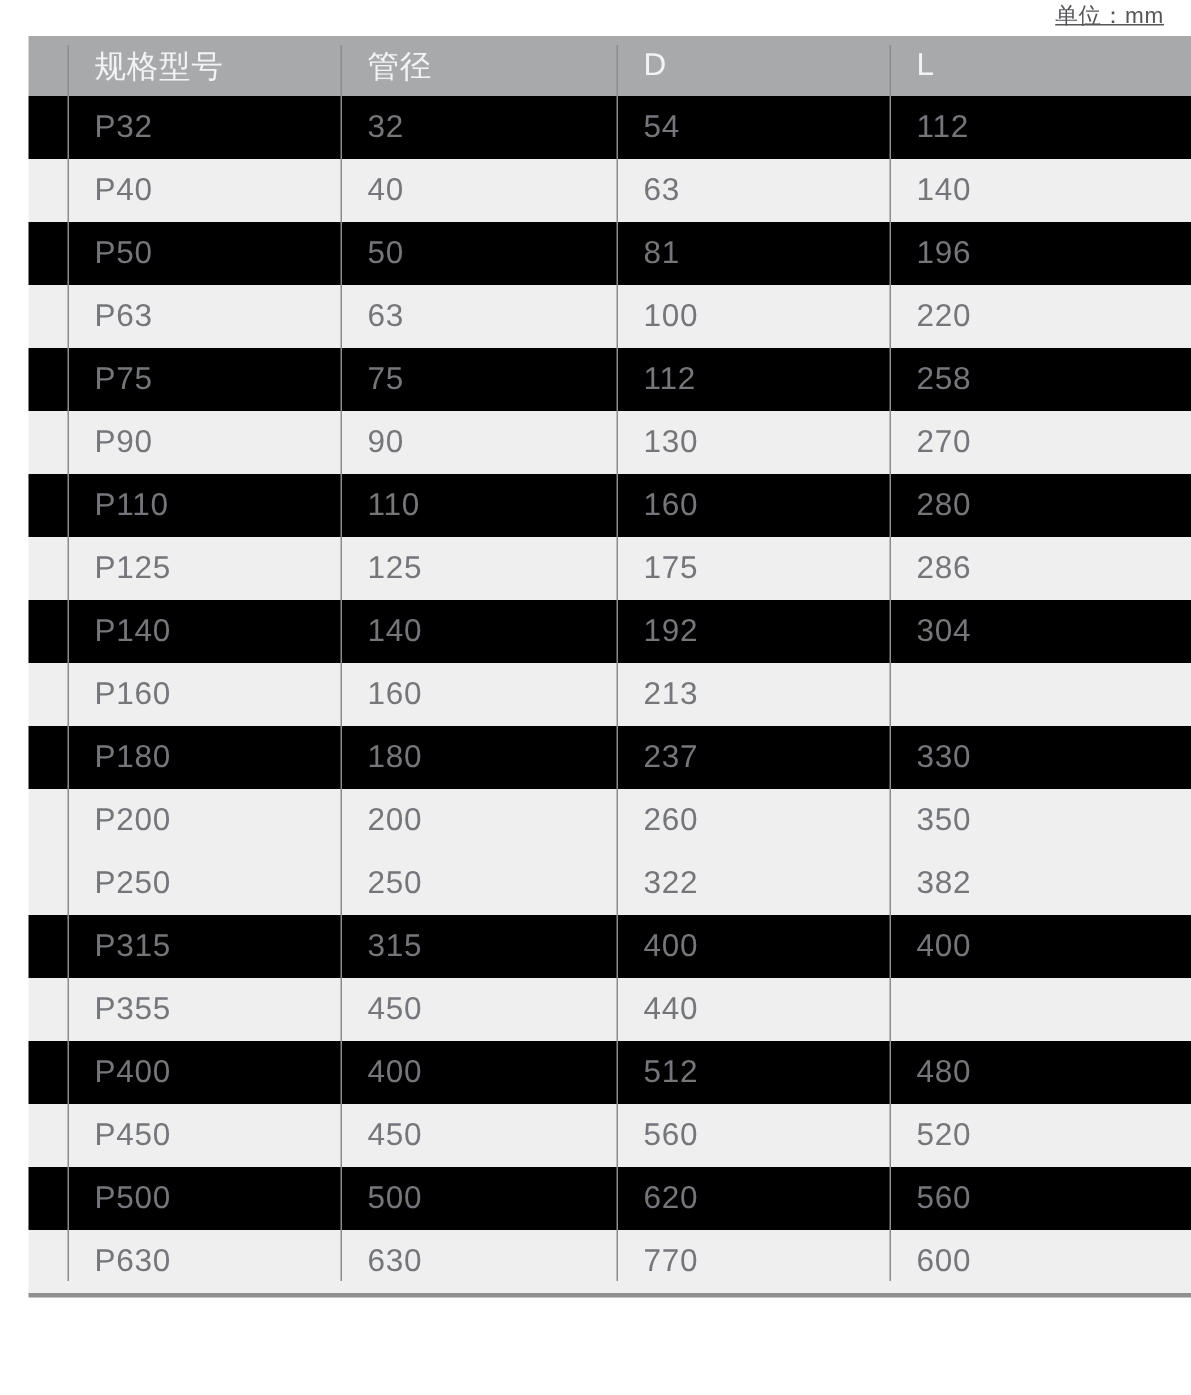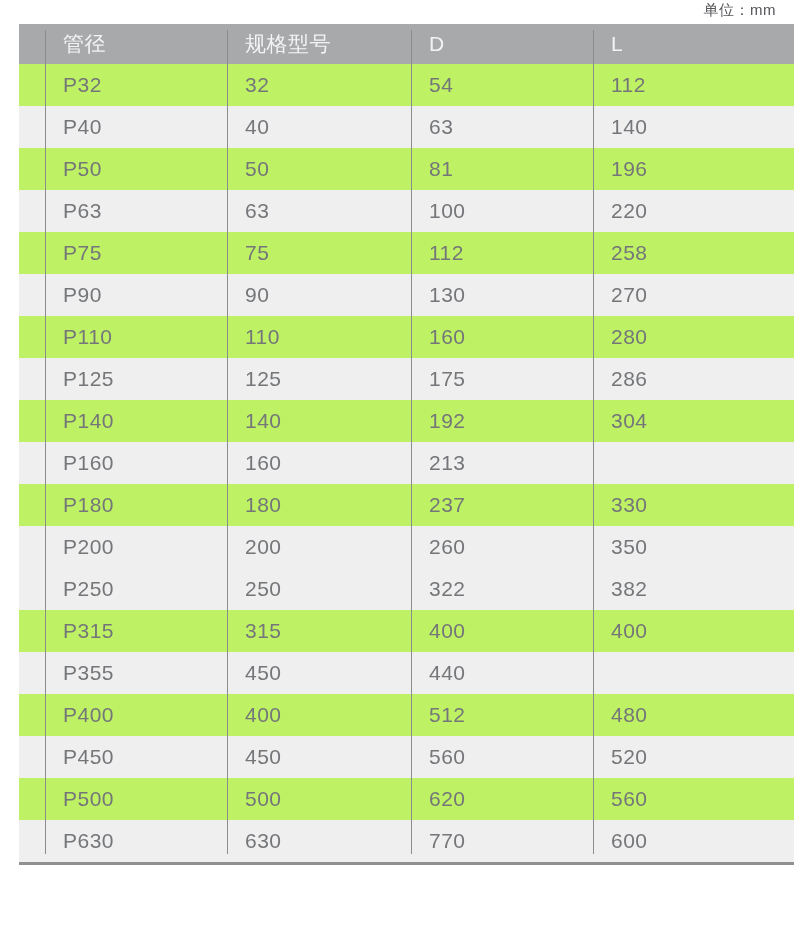--- a/index.html
+++ b/index.html
@@ -11,36 +11,36 @@
     --bottom-rule:#8e9092;
     --unit-text:#55565a;
   }
   *{margin:0;padding:0;box-sizing:border-box;}
   html,body{width:794px;height:930px;background:#ffffff;overflow:hidden;
     font-family:"Liberation Sans","DejaVu Sans",sans-serif;}
   .page{position:relative;width:794px;height:930px;background:#fff;}
 
   .unit-label{
     position:absolute;top:1px;right:18px;
-    font-size:15px;color:var(--unit-text);letter-spacing:0.5px;
+    font-size:15px;color:var(--unit-text);letter-spacing:0.5px;text-decoration:underline;
   }
 
   .spec-table{
     position:absolute;left:19px;top:24px;width:775px;
     border-bottom:3px solid var(--bottom-rule);
   }
   .t-row{
     display:grid;
     grid-template-columns:26px 182px 184px 182px 201px;
     align-items:center;
     height:42px;
     font-size:21px;
     color:var(--body-text);
     letter-spacing:0.5px;
-    background:#bef264;
+    background:#000000;
   }
   .t-row.alt{background:var(--alt-row-bg);}
   .t-head{
     height:40px;
     background:var(--header-bg);
     color:var(--header-text);
     font-size:21px;
   }
   .t-cell{padding-left:18px;white-space:nowrap;overflow:hidden;}
   .t-strip{height:100%;}
@@ -61,22 +61,22 @@
 <body>
 
 <div class="page">
 
   <div class="unit-label">单位：mm</div>
 
   <div class="spec-table">
 
     <div class="t-row t-head">
       <div class="t-strip"></div>
+      <div class="t-cell">规格型号</div>
       <div class="t-cell">管径</div>
-      <div class="t-cell">规格型号</div>
       <div class="t-cell">D</div>
       <div class="t-cell">L</div>
     </div>
 
     <div>
         <div class="t-row">
           <div class="t-strip"></div>
           <div class="t-cell">P32</div>
           <div class="t-cell">32</div>
           <div class="t-cell">54</div>

